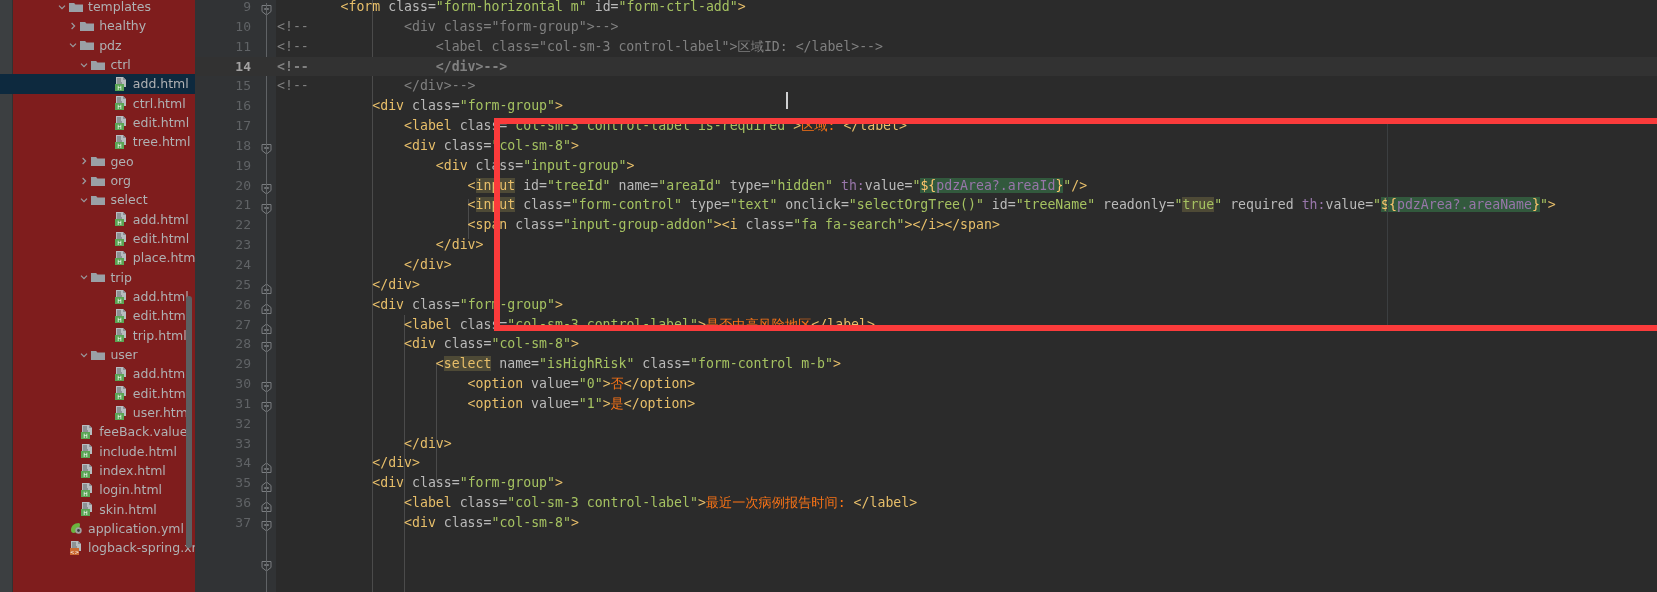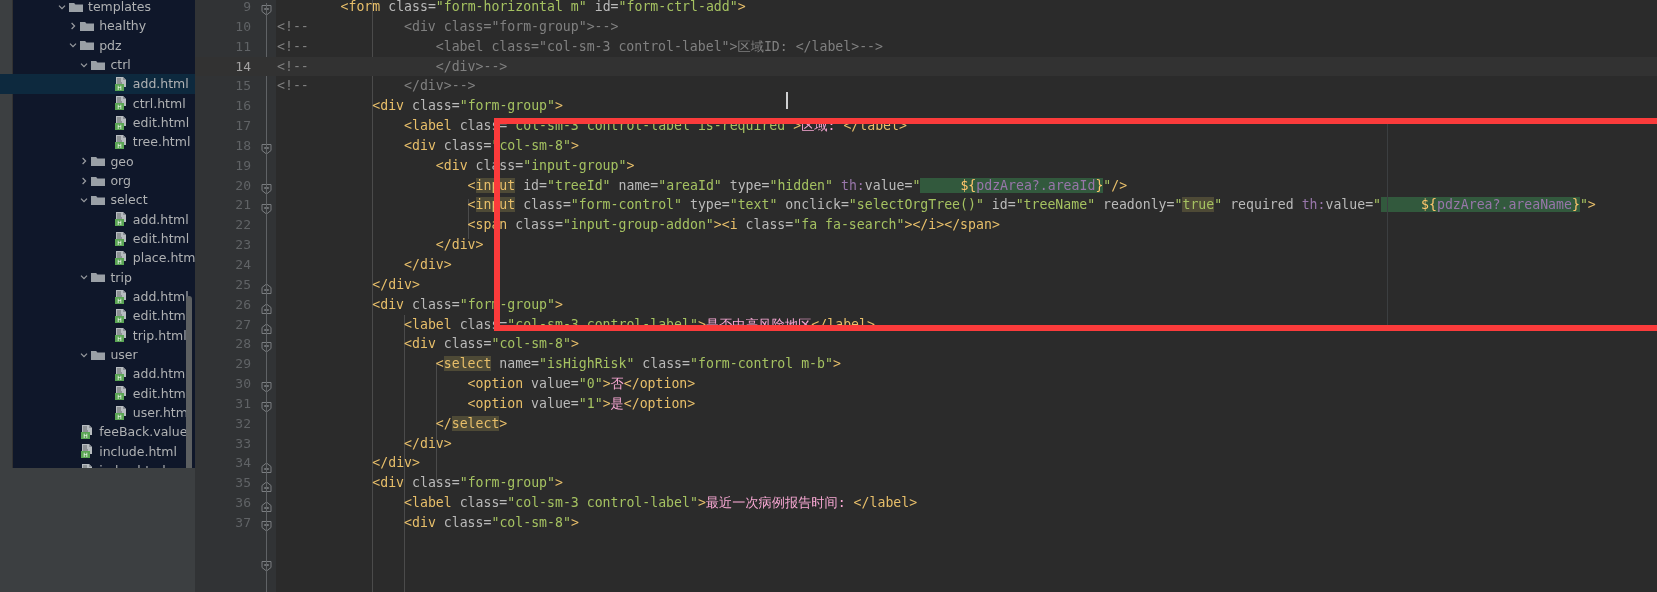--- a/index.html
+++ b/index.html
@@ -7,22 +7,22 @@
     width: 1657px; height: 592px;
     background: #2b2b2b;
     font-family: "DejaVu Sans Mono", "Liberation Mono", monospace;
     overflow: hidden;
   }
   #app { position: relative; width: 1657px; height: 592px; display: flex; background: #3c3f41; }
 
   
   #sidebar {
     position: relative;
-    width: 195px; height: 468px;
-    background: #0f172a;
+    width: 195px; height: 592px;
+    background: #7f1d1d;
     overflow: hidden;
     flex: 0 0 195px;
     font-family: "DejaVu Sans", "Liberation Sans", sans-serif;
   }
   .tree-scroll { position: absolute; top: -3px; left: 0; width: 195px; }
   .tree-row {
     position: relative;
     height: 19.33px;
     display: flex;
     align-items: center;
@@ -79,43 +79,43 @@
   }
   .lines { position: absolute; top: -3px; left: 0; width: 100%; }
   .line {
     position: relative;
     height: 19.85px;
     line-height: 19.85px;
     white-space: pre;
     font-size: 13.2px;
     font-family: "DejaVu Sans Mono", "Liberation Mono", monospace;
   }
-  .line.current { background: #323232; }
+  .line.current { background: #323232; font-weight: bold; }
   .lnum {
     position: absolute; left: 0; top: 0;
     width: 56px; text-align: right;
     color: #606366; font-size: 13px;
     font-family: "DejaVu Sans Mono", "Liberation Mono", monospace;
   }
   .line.current .lnum { color: #a4a3a3; }
   .code {
     position: absolute; left: 82px; top: 0;
     color: #a9b7c6;
   }
 
   
   .c-tag   { color: #e8bf6a; }   
   .c-attr  { color: #bababa; }   
   .c-val   { color: #a5c261; }   
-  .c-text  { color: #f9a8d4; }   
+  .c-text  { color: #f97316; }   
   .c-com   { color: #808080; }   
   .c-el    { color: #ffc66d; }   
   .c-elname{ color: #9876aa; }
   .c-ns    { color: #9876aa; }   
-  .hl      { background: #32593d; padding-left: 40px; }
+  .hl      { background: #32593d; }
   .ident-hl{ background: #4e4a36; }
 
   
   .foldmark { position: absolute; left: 66px; width: 11px; height: 11px; }
   .foldline {
     position: absolute; left: 71px; width: 1px; background: #606366;
   }
 
   
   .indent-guide {
@@ -571,21 +571,21 @@
         <div class="line"><span class="lnum">22</span><span class="code">                        <span class="c-tag">&lt;</span><span class="c-tag"></span><span class="c-tag">span</span> <span class="c-attr">class</span><span class="c-attr">=</span><span class="c-val">"</span><span class="c-val">input-group-addon</span><span class="c-val">"</span><span class="c-tag">&gt;</span><span class="c-tag">&lt;</span><span class="c-tag"></span><span class="c-tag">i</span> <span class="c-attr">class</span><span class="c-attr">=</span><span class="c-val">"</span><span class="c-val">fa fa-search</span><span class="c-val">"</span><span class="c-tag">&gt;</span><span class="c-tag">&lt;</span><span class="c-tag">/</span><span class="c-tag">i</span><span class="c-tag">&gt;</span><span class="c-tag">&lt;</span><span class="c-tag">/</span><span class="c-tag">span</span><span class="c-tag">&gt;</span></span></div>
         <div class="line"><span class="lnum">23</span><span class="code">                    <span class="c-tag">&lt;</span><span class="c-tag">/</span><span class="c-tag">div</span><span class="c-tag">&gt;</span></span></div>
         <div class="line"><span class="lnum">24</span><span class="code">                <span class="c-tag">&lt;</span><span class="c-tag">/</span><span class="c-tag">div</span><span class="c-tag">&gt;</span></span></div>
         <div class="line"><span class="lnum">25</span><span class="code">            <span class="c-tag">&lt;</span><span class="c-tag">/</span><span class="c-tag">div</span><span class="c-tag">&gt;</span></span></div>
         <div class="line"><span class="lnum">26</span><span class="code">            <span class="c-tag">&lt;</span><span class="c-tag"></span><span class="c-tag">div</span> <span class="c-attr">class</span><span class="c-attr">=</span><span class="c-val">"</span><span class="c-val">form-group</span><span class="c-val">"</span><span class="c-tag">&gt;</span></span></div>
         <div class="line"><span class="lnum">27</span><span class="code">                <span class="c-tag">&lt;</span><span class="c-tag"></span><span class="c-tag">label</span> <span class="c-attr">class</span><span class="c-attr">=</span><span class="c-val">"</span><span class="c-val">col-sm-3 control-label</span><span class="c-val">"</span><span class="c-tag">&gt;</span><span class="c-text">是否中高风险地区</span><span class="c-tag">&lt;</span><span class="c-tag">/</span><span class="c-tag">label</span><span class="c-tag">&gt;</span></span></div>
         <div class="line"><span class="lnum">28</span><span class="code">                <span class="c-tag">&lt;</span><span class="c-tag"></span><span class="c-tag">div</span> <span class="c-attr">class</span><span class="c-attr">=</span><span class="c-val">"</span><span class="c-val">col-sm-8</span><span class="c-val">"</span><span class="c-tag">&gt;</span></span></div>
         <div class="line"><span class="lnum">29</span><span class="code">                    <span class="c-tag">&lt;</span><span class="c-tag"></span><span class="c-tag ident-hl">select</span> <span class="c-attr">name</span><span class="c-attr">=</span><span class="c-val">"</span><span class="c-val">isHighRisk</span><span class="c-val">"</span> <span class="c-attr">class</span><span class="c-attr">=</span><span class="c-val">"</span><span class="c-val">form-control m-b</span><span class="c-val">"</span><span class="c-tag">&gt;</span></span></div>
         <div class="line"><span class="lnum">30</span><span class="code">                        <span class="c-tag">&lt;</span><span class="c-tag"></span><span class="c-tag">option</span> <span class="c-attr">value</span><span class="c-attr">=</span><span class="c-val">"</span><span class="c-val">0</span><span class="c-val">"</span><span class="c-tag">&gt;</span><span class="c-text">否</span><span class="c-tag">&lt;</span><span class="c-tag">/</span><span class="c-tag">option</span><span class="c-tag">&gt;</span></span></div>
         <div class="line"><span class="lnum">31</span><span class="code">                        <span class="c-tag">&lt;</span><span class="c-tag"></span><span class="c-tag">option</span> <span class="c-attr">value</span><span class="c-attr">=</span><span class="c-val">"</span><span class="c-val">1</span><span class="c-val">"</span><span class="c-tag">&gt;</span><span class="c-text">是</span><span class="c-tag">&lt;</span><span class="c-tag">/</span><span class="c-tag">option</span><span class="c-tag">&gt;</span></span></div>
-        <div class="line"><span class="lnum">32</span><span class="code">                    <span class="c-tag">&lt;</span><span class="c-tag">/</span><span class="c-tag ident-hl">select</span><span class="c-tag">&gt;</span></span></div>
+        <div class="line"><span class="lnum">32</span></div>
         <div class="line"><span class="lnum">33</span><span class="code">                <span class="c-tag">&lt;</span><span class="c-tag">/</span><span class="c-tag">div</span><span class="c-tag">&gt;</span></span></div>
         <div class="line"><span class="lnum">34</span><span class="code">            <span class="c-tag">&lt;</span><span class="c-tag">/</span><span class="c-tag">div</span><span class="c-tag">&gt;</span></span></div>
         <div class="line"><span class="lnum">35</span><span class="code">            <span class="c-tag">&lt;</span><span class="c-tag"></span><span class="c-tag">div</span> <span class="c-attr">class</span><span class="c-attr">=</span><span class="c-val">"</span><span class="c-val">form-group</span><span class="c-val">"</span><span class="c-tag">&gt;</span></span></div>
         <div class="line"><span class="lnum">36</span><span class="code">                <span class="c-tag">&lt;</span><span class="c-tag"></span><span class="c-tag">label</span> <span class="c-attr">class</span><span class="c-attr">=</span><span class="c-val">"</span><span class="c-val">col-sm-3 control-label</span><span class="c-val">"</span><span class="c-tag">&gt;</span><span class="c-text">最近一次病例报告时间: </span><span class="c-tag">&lt;</span><span class="c-tag">/</span><span class="c-tag">label</span><span class="c-tag">&gt;</span></span></div>
         <div class="line"><span class="lnum">37</span><span class="code">                <span class="c-tag">&lt;</span><span class="c-tag"></span><span class="c-tag">div</span> <span class="c-attr">class</span><span class="c-attr">=</span><span class="c-val">"</span><span class="c-val">col-sm-8</span><span class="c-val">"</span><span class="c-tag">&gt;</span></span></div>
       </div>
     <div id="margin-guide"></div>
     <div id="caret"></div>
     <div id="red-box"></div>
   </div>

